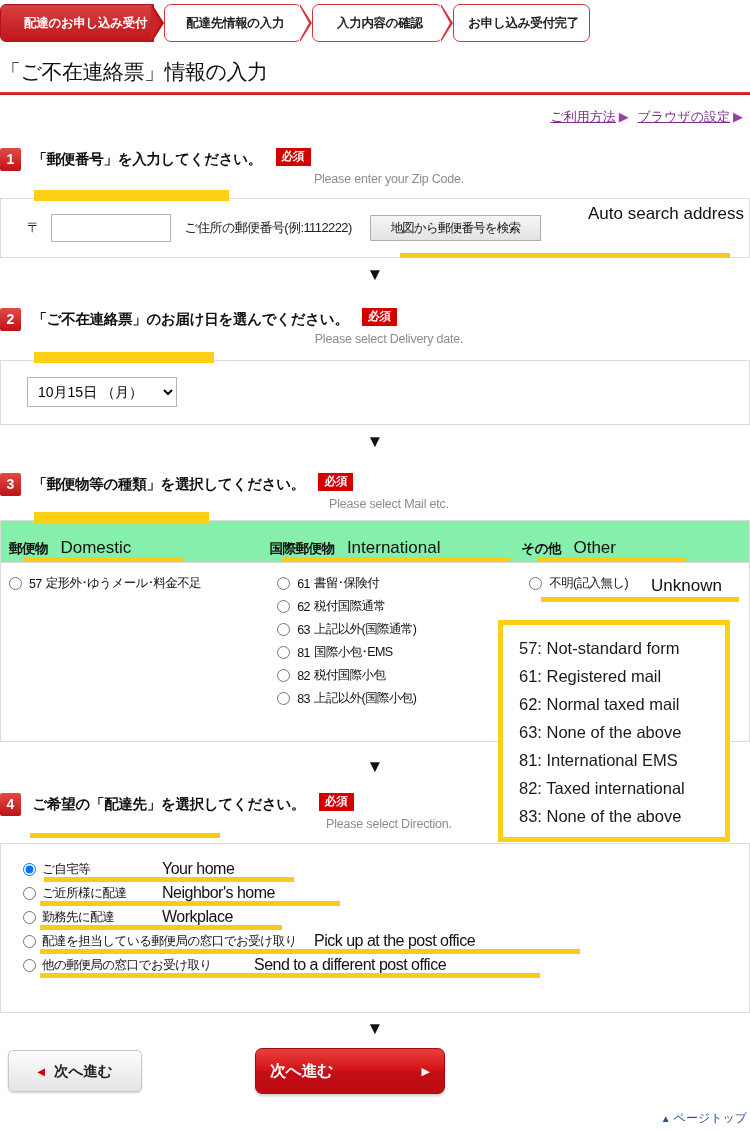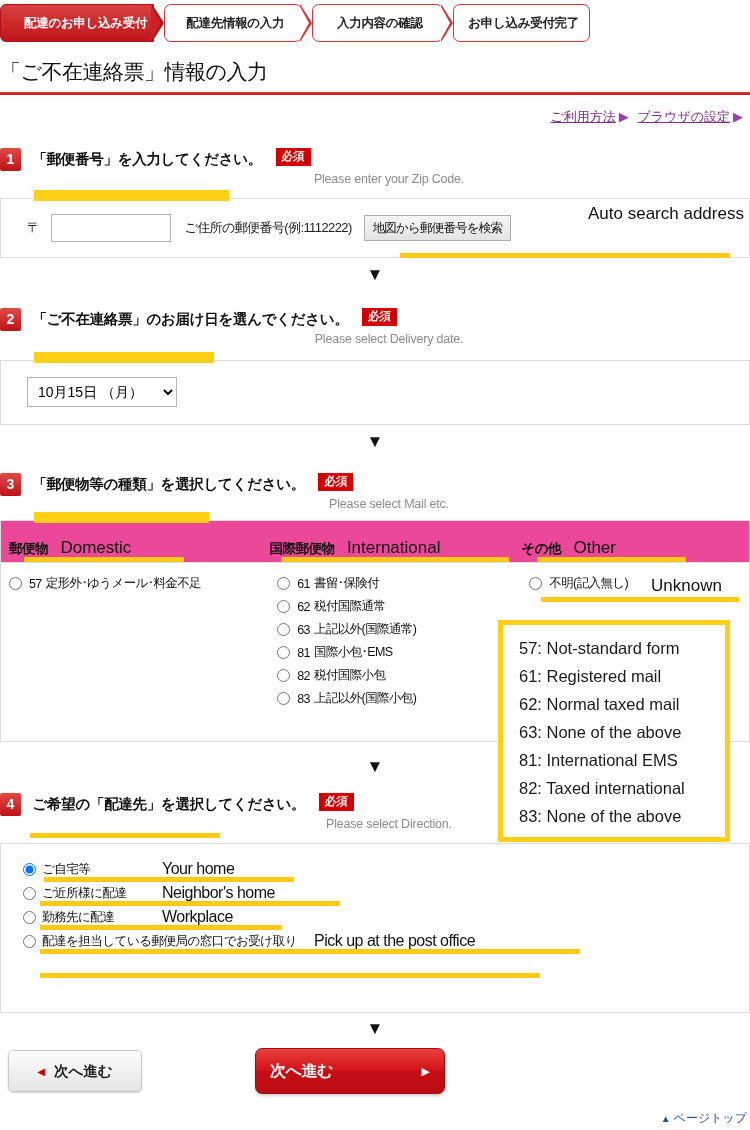--- a/index.html
+++ b/index.html
@@ -99,37 +99,37 @@
 
   
   .zip-row { display: flex; align-items: center; height: 100%; padding-left: 26px; }
   .zip-mark { font-size: 13.5px; color: #222; margin-right: 10px; }
   .zip-input {
     width: 120px; height: 28px; border: 1px solid #b5b5b5; background: #fff;
     font-size: 13px; padding: 0 5px; font-family: "Liberation Sans", sans-serif;
   }
   .zip-note { font-size: 13px; color: #222; margin-left: 14px; letter-spacing: -0.6px; }
   .map-btn {
-    margin-left: 12px; height: 26px; padding: 0 8px;
+    margin-left: 18px; height: 26px; padding: 0 20px;
     border: 1px solid #adadad; background: linear-gradient(#f6f6f6, #e3e3e3);
     font-size: 12.5px; color: #111; letter-spacing: -0.8px;
     font-family: "Liberation Sans", sans-serif; cursor: pointer;
   }
 
   
   .date-sel {
     margin: 16px 0 0 26px; width: 150px; height: 30px;
     border: 1px solid #b5b5b5; background: #fff; font-size: 14px;
     padding: 0 6px; font-family: "Liberation Sans", sans-serif;
   }
 
   
   .mt-head {
     display: flex; height: 42px; align-items: flex-end;
-    background: #ec4899; border-bottom: 1px solid #dcdcdc;
+    background: #86efac; border-bottom: 1px solid #dcdcdc;
     padding-bottom: 4px;
   }
   .mt-col1 { width: 278px; padding-left: 8px; }
   .mt-col2 { width: 228px; }
   .mt-col3 { width: 236px; margin-left: 32px; }
   .mt-jp { font-size: 13.5px; font-weight: bold; color: #111; letter-spacing: -0.5px; }
   .mt-en { font-size: 17px; color: #111; margin-left: 8px; }
   .mt-body { display: flex; padding: 9px 0 12px; }
   .opt { display: flex; align-items: center; height: 23px; font-size: 12.5px; color: #111; letter-spacing: -0.6px; }
   .opt input { margin: 0 7px 0 8px; }
@@ -362,20 +362,25 @@
       <label class="dest-row">
         <input type="radio" name="dest" style="">
         <span class="dest-jp" style="width:120px;">勤務先に配達</span>
         <span class="dest-en">Workplace</span>
       </label>
       <label class="dest-row">
         <input type="radio" name="dest" style="">
         <span class="dest-jp" style="width:272px;">配達を担当している郵便局の窓口でお受け取り</span>
         <span class="dest-en">Pick up at the post office</span>
       </label>
+      <label class="dest-row">
+        <input type="radio" name="dest" style="">
+        <span class="dest-jp" style="width:212px;">他の郵便局の窓口でお受け取り</span>
+        <span class="dest-en">Send to a different post office</span>
+      </label>
     </div>
   </div>
 
   <div class="hl-under" style="left:44px; top:877px; width:250px; height:5px;"></div>
   <div class="hl-under" style="left:40px; top:901px; width:300px; height:5px;"></div>
   <div class="hl-under" style="left:40px; top:925px; width:242px; height:5px;"></div>
   <div class="hl-under" style="left:40px; top:949px; width:540px; height:5px;"></div>
   <div class="hl-under" style="left:40px; top:973px; width:500px; height:5px;"></div>
 
   <div class="down-arrow" style="top:1022px;">▼</div>

